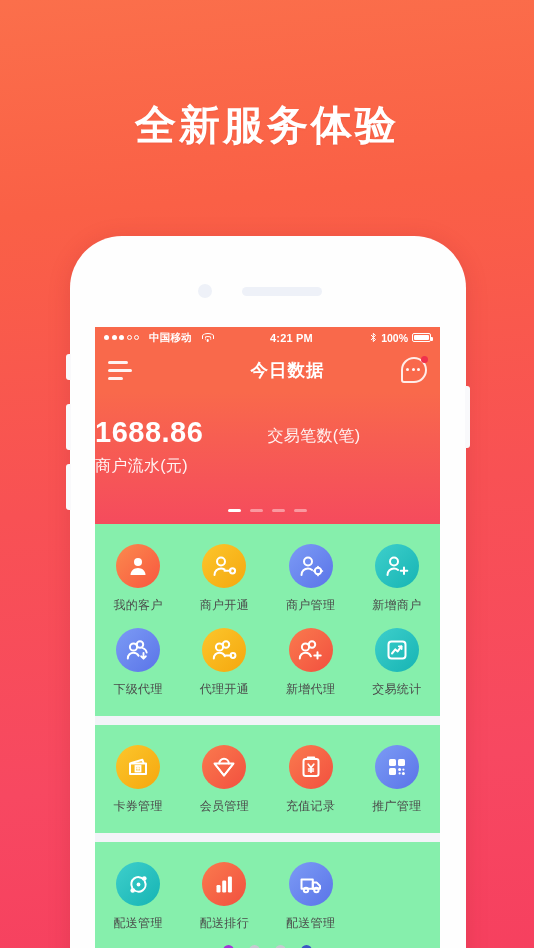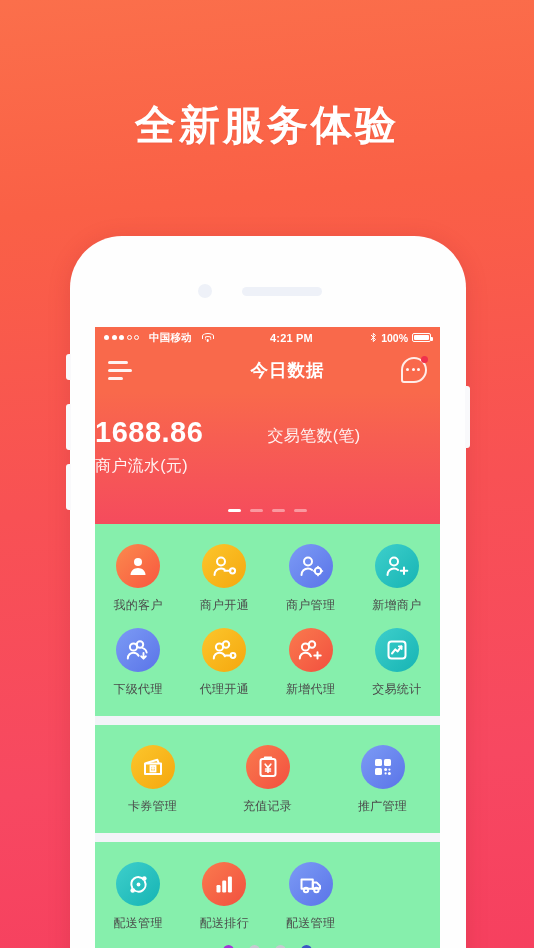--- a/index.html
+++ b/index.html
@@ -312,20 +312,30 @@
                   <path d="M4 8.5h16v10.5H4z" fill="none" stroke="#fff" stroke-width="2" stroke-linejoin="round"></path>
                   <path d="M4.6 8.2l11.8-3.4 1.3 3.4" fill="none" stroke="#fff" stroke-width="2" stroke-linejoin="round"></path>
                   <rect x="9.5" y="11" width="5" height="5.5" fill="none" stroke="#fff" stroke-width="1.8"></rect>
                   <path d="M12 12.3v3M10.8 13.2h2.4" stroke="#fff" stroke-width="1.3" stroke-linecap="round"></path>
                 </svg>
           </div>
           <div class="cap">卡券管理</div>
         </div>
         <div class="cell">
           <div class="circ g-red">
+            <svg width="26" height="24" viewBox="0 0 26 24">
+                  <path d="M3.5 8.5h19L13 20.5z" fill="none" stroke="#fff" stroke-width="2" stroke-linejoin="round"></path>
+                  <path d="M3.5 8.5 13 20.5 22.5 8.5" fill="none" stroke="#fff" stroke-width="2" stroke-linejoin="round"></path>
+                  <path d="M8.2 8.5c0-2.6 2.1-4.7 4.8-4.7s4.8 2.1 4.8 4.7" fill="none" stroke="#fff" stroke-width="2" stroke-linecap="round"></path>
+                </svg>
+          </div>
+          <div class="cap">会员管理</div>
+        </div>
+        <div class="cell">
+          <div class="circ g-red">
             <svg width="22" height="24" viewBox="0 0 22 24">
                   <rect x="3.5" y="4" width="15" height="17" rx="2.2" fill="none" stroke="#fff" stroke-width="2"></rect>
                   <path d="M7.8 4V2.6h6.4V4" fill="none" stroke="#fff" stroke-width="2" stroke-linejoin="round"></path>
                   <path d="M8.2 9.2 11 12.6l2.8-3.4M11 12.6v4.6M8.6 14h4.8M8.6 16h4.8" fill="none" stroke="#fff" stroke-width="1.7" stroke-linecap="round" stroke-linejoin="round"></path>
                 </svg>
           </div>
           <div class="cap">充值记录</div>
         </div>
         <div class="cell">
           <div class="circ g-blue">

